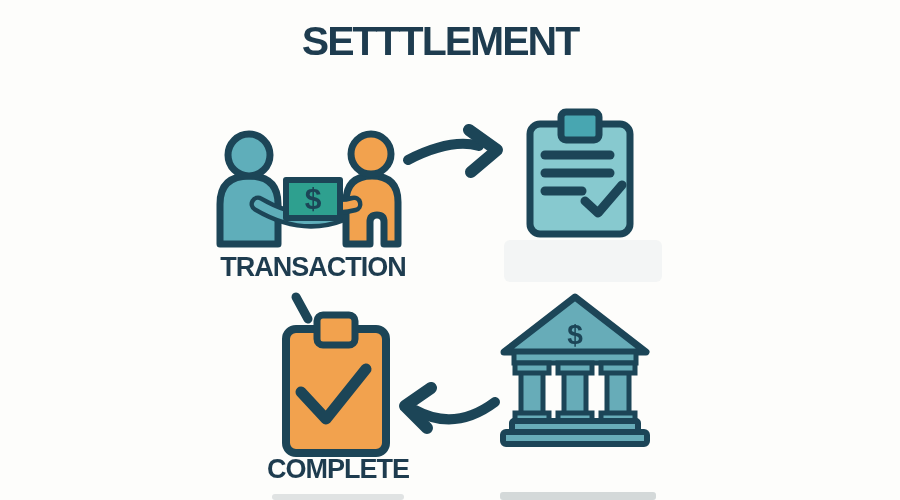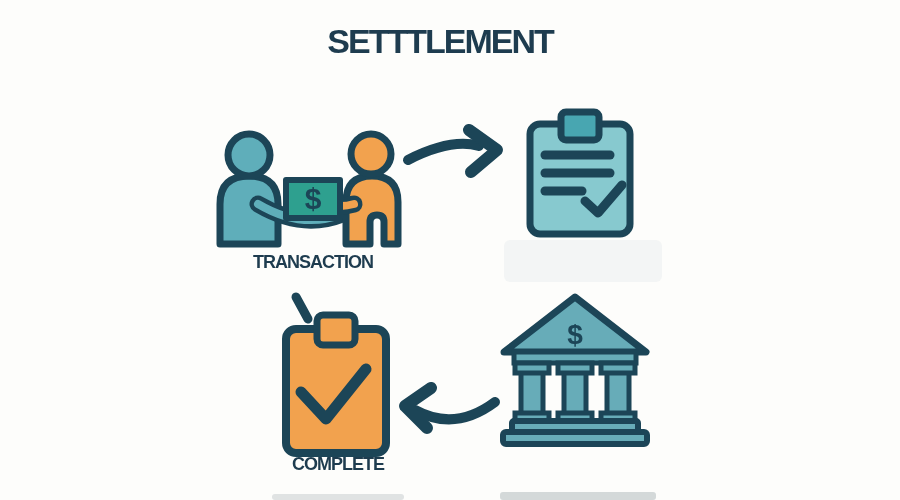--- a/index.html
+++ b/index.html
@@ -5,26 +5,26 @@
   html,body{margin:0;padding:0;}
   body{font-family:"Liberation Sans",sans-serif;background:#fff;}
   #canvas{
     position:relative;width:900px;height:500px;overflow:hidden;
     background:var(--background,#FDFDFB);
   }
   .abs{position:absolute;}
   
   .title{
     left:190px;top:20px;width:500px;text-align:center;
-    color:var(--ink,#1E3C4F);font-weight:bold;font-size:34px;
+    color:var(--ink,#1E3C4F);font-weight:bold;font-size:41px;
     letter-spacing:-2px;line-height:42px;
   }
   .step-label{
     text-align:center;color:var(--ink,#1E3C4F);font-weight:bold;
-    font-size:18px;letter-spacing:-1px;white-space:nowrap;
+    font-size:27px;letter-spacing:-1px;white-space:nowrap;
   }
   
   svg{display:block;overflow:visible;}
   .ol{stroke:var(--outline,#1C4557);}
   .f-person-left{fill:var(--teal-person,#5FAEBA);}
   .f-orange{fill:var(--orange,#F2A24E);}
   .f-box{fill:var(--teal-box,#2EA08F);}
   .f-clip-light{fill:var(--clipboard-light,#87C9CF);}
   .f-clip-teal{fill:var(--clip-teal,#48A6B1);}
   .f-bank{fill:var(--bank-teal,#67ACB8);}

